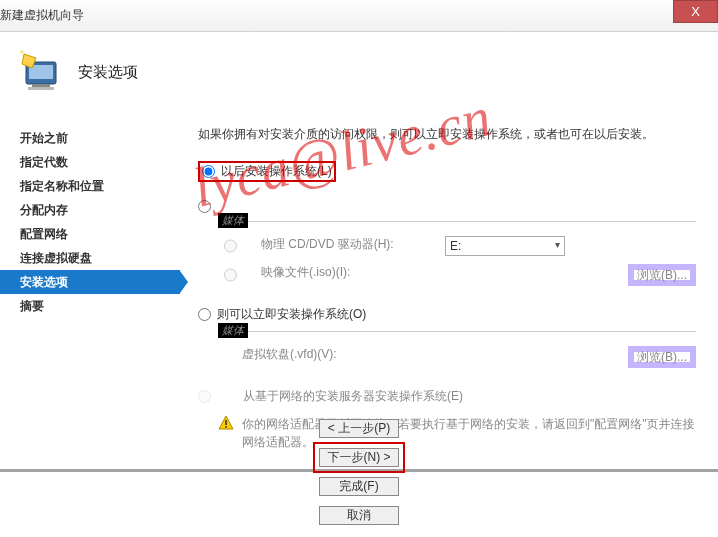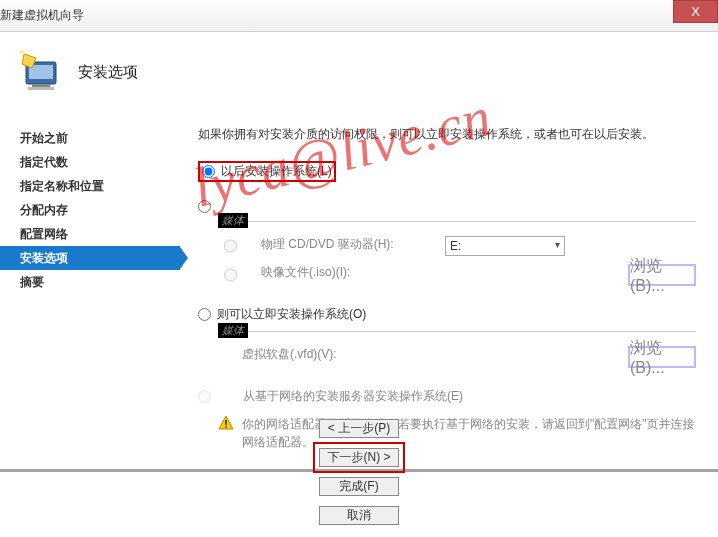--- a/index.html
+++ b/index.html
@@ -124,26 +124,26 @@
       position: relative;
       font-size: 12px;
     }
     .combo::after {
       content: "▾";
       position: absolute; right: 4px; top: 2px;
       color: #555; font-size: 10px;
     }
     .browse-btn {
       width: 68px; height: 22px;
-      border: 2px solid #c4b5fd;
+      border: 6px solid #c4b5fd;
       background: #fdfdfd;
       color: #888;
       display: flex; align-items: center; justify-content: center;
       margin-left: auto;
-      font-size: 16px;
+      font-size: 12px;
     }
     .warn-row {
       display: flex; gap: 8px;
       padding: 4px 0 0 20px;
       color: #888;
       line-height: 18px;
     }
     .warn-icon {
       width: 16px; height: 16px; flex-shrink: 0;
     }
@@ -203,20 +203,21 @@
   <div class="header-title">安装选项</div>
 </div>
 
 <div class="content">
   <div class="sidebar">
     <div class="sidebar-item">开始之前</div>
     <div class="sidebar-item">指定代数</div>
     <div class="sidebar-item">指定名称和位置</div>
     <div class="sidebar-item">分配内存</div>
     <div class="sidebar-item">配置网络</div>
+    <div class="sidebar-item">连接虚拟硬盘</div>
     <div class="sidebar-item active">安装选项</div>
     <div class="sidebar-item">摘要</div>
   </div>
 
   <div class="main">
     <div class="main-desc">如果你拥有对安装介质的访问权限，则可以立即安装操作系统，或者也可在以后安装。</div>
 
     <div class="radio-row highlighted">
       <input type="radio" checked="" style="">
       <span>以后安装操作系统(L)</span>

